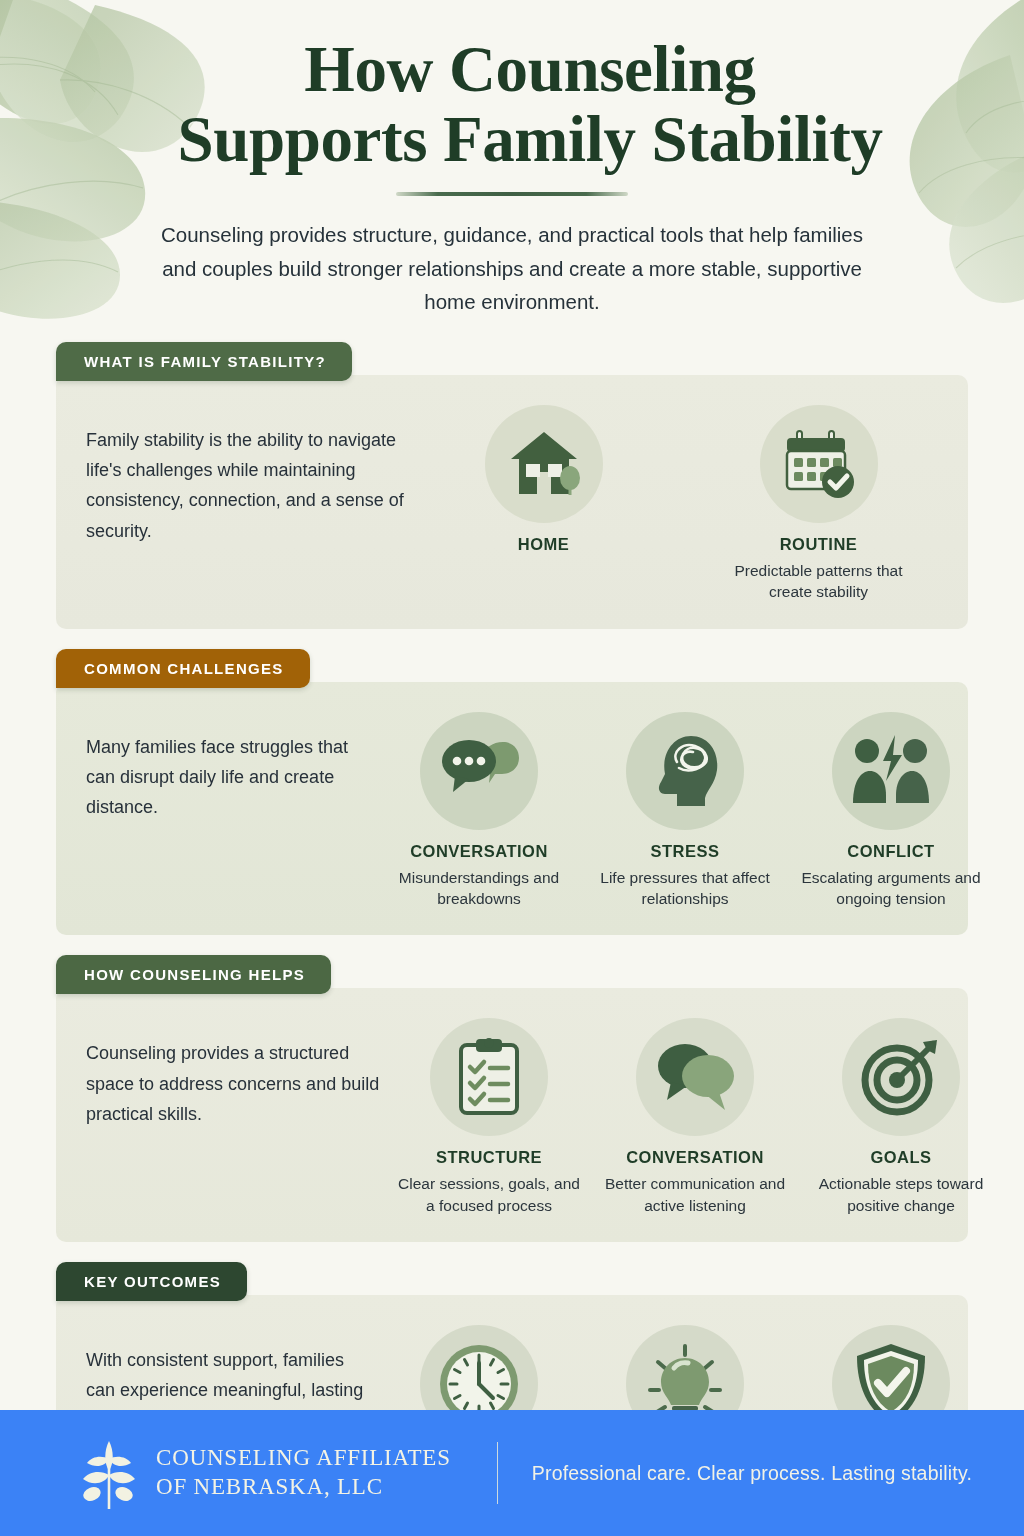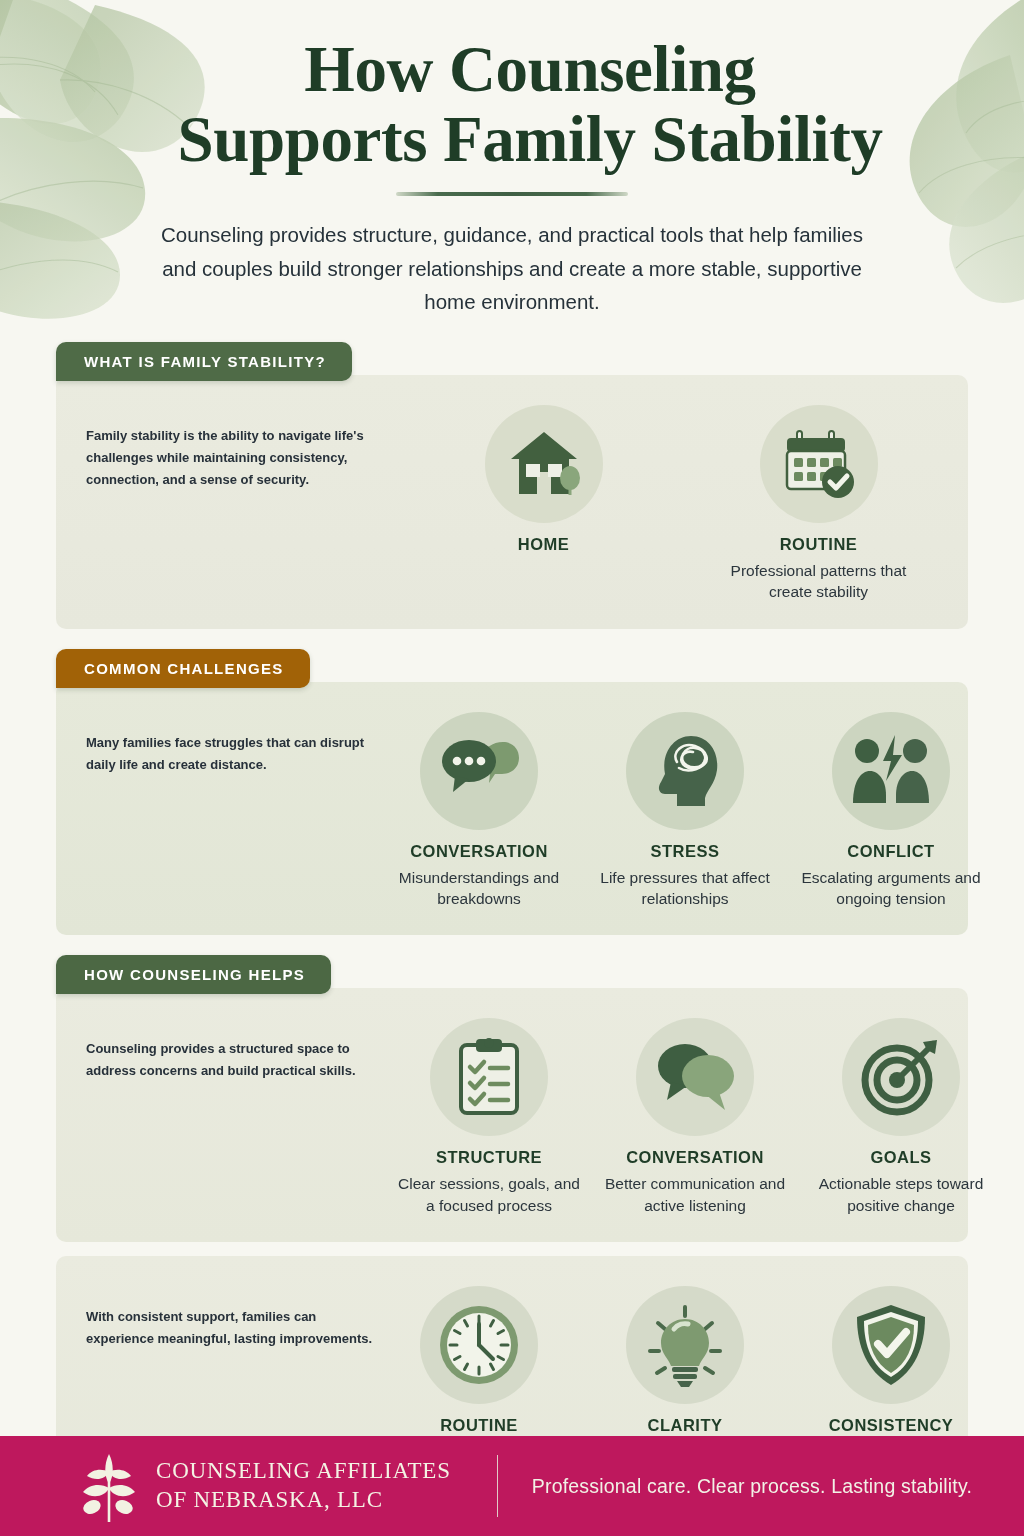--- a/index.html
+++ b/index.html
@@ -76,26 +76,25 @@
     margin-top: -6px;
     border-radius: 10px;
     padding: 30px 22px 26px 30px;
     display: flex;
     align-items: flex-start;
     min-height: 206px;
   }
 
   .section-intro {
     flex: 0 0 330px;
-    font-size: 13px;
+    font-size: 18px;
     line-height: 1.68;
     color: #27313a;
     padding-top: 20px;
     padding-right: 10px;
-    font-weight: bold;
   }
 
   .cards {
     flex: 1;
     display: flex;
     justify-content: space-around;
     gap: 20px;
   }
 
   .card { width: 186px; text-align: center; }
@@ -124,22 +123,22 @@
   .card-desc {
     font-size: 15.5px;
     line-height: 1.38;
     color: #2c363d;
   }
 
   
   .footer {
     position: absolute;
     left: 0; right: 0; bottom: 0;
-    height: 100px;
-    background: #be185d;
+    height: 126px;
+    background: #3b82f6;
     display: flex;
     align-items: center;
     padding-left: 78px;
     z-index: 3;
   }
   .footer-logo { display: flex; align-items: center; gap: 16px; }
   .footer-brand {
     font-family: "Liberation Serif", serif;
     color: #f4f3e4;
     font-size: 23px;
@@ -245,21 +244,21 @@
                 <rect x="52" y="31" width="9" height="9" rx="1.5"></rect>
                 <rect x="13" y="45" width="9" height="9" rx="1.5"></rect>
                 <rect x="26" y="45" width="9" height="9" rx="1.5"></rect>
                 <rect x="39" y="45" width="9" height="9" rx="1.5"></rect>
               </g>
               <circle cx="57" cy="55" r="16" fill="#42603f"></circle>
               <path d="M49 55 L55 61 L66 49" stroke="#f2f4ea" stroke-width="5" fill="none" stroke-linecap="round" stroke-linejoin="round"></path>
             </svg>
           </div>
           <div class="card-title">ROUTINE</div>
-          <div class="card-desc">Professional patterns that create stability</div>
+          <div class="card-desc">Predictable patterns that create stability</div>
         </div>
       </div>
     </div>
   </div>
 
   <div class="section section-2">
     <div class="section-badge" style="background:#a16207">COMMON CHALLENGES</div>
     <div class="section-panel" style="background:linear-gradient(180deg,#e6e9da 0%,#e2e6d6 100%);">
       <div class="section-intro" style="flex:0 0 300px">Many families face struggles that can disrupt daily life and create distance.</div>
       <div class="cards">
@@ -354,20 +353,21 @@
             </svg>
           </div>
           <div class="card-title">GOALS</div>
           <div class="card-desc">Actionable steps toward positive change</div>
         </div>
       </div>
     </div>
   </div>
 
   <div class="section section-4">
+    <div class="section-badge" style="background:#2d4730">KEY OUTCOMES</div>
     <div class="section-panel" style="background:linear-gradient(180deg,#eaebdf 0%,#e6e8da 100%);min-height:216px;">
       <div class="section-intro" style="flex:0 0 300px">With consistent support, families can experience meaningful, lasting improvements.</div>
       <div class="cards">
         <div class="card">
           <div class="icon-circle">
             <svg width="86" height="86" viewBox="0 0 86 86">
               <circle cx="43" cy="43" r="39" fill="#7e9a70"></circle>
               <circle cx="43" cy="43" r="32" fill="#f2f4ea"></circle>
               <g stroke="#3f5f42" stroke-width="3" stroke-linecap="round">
                 <path d="M43 14 L43 21"></path>

